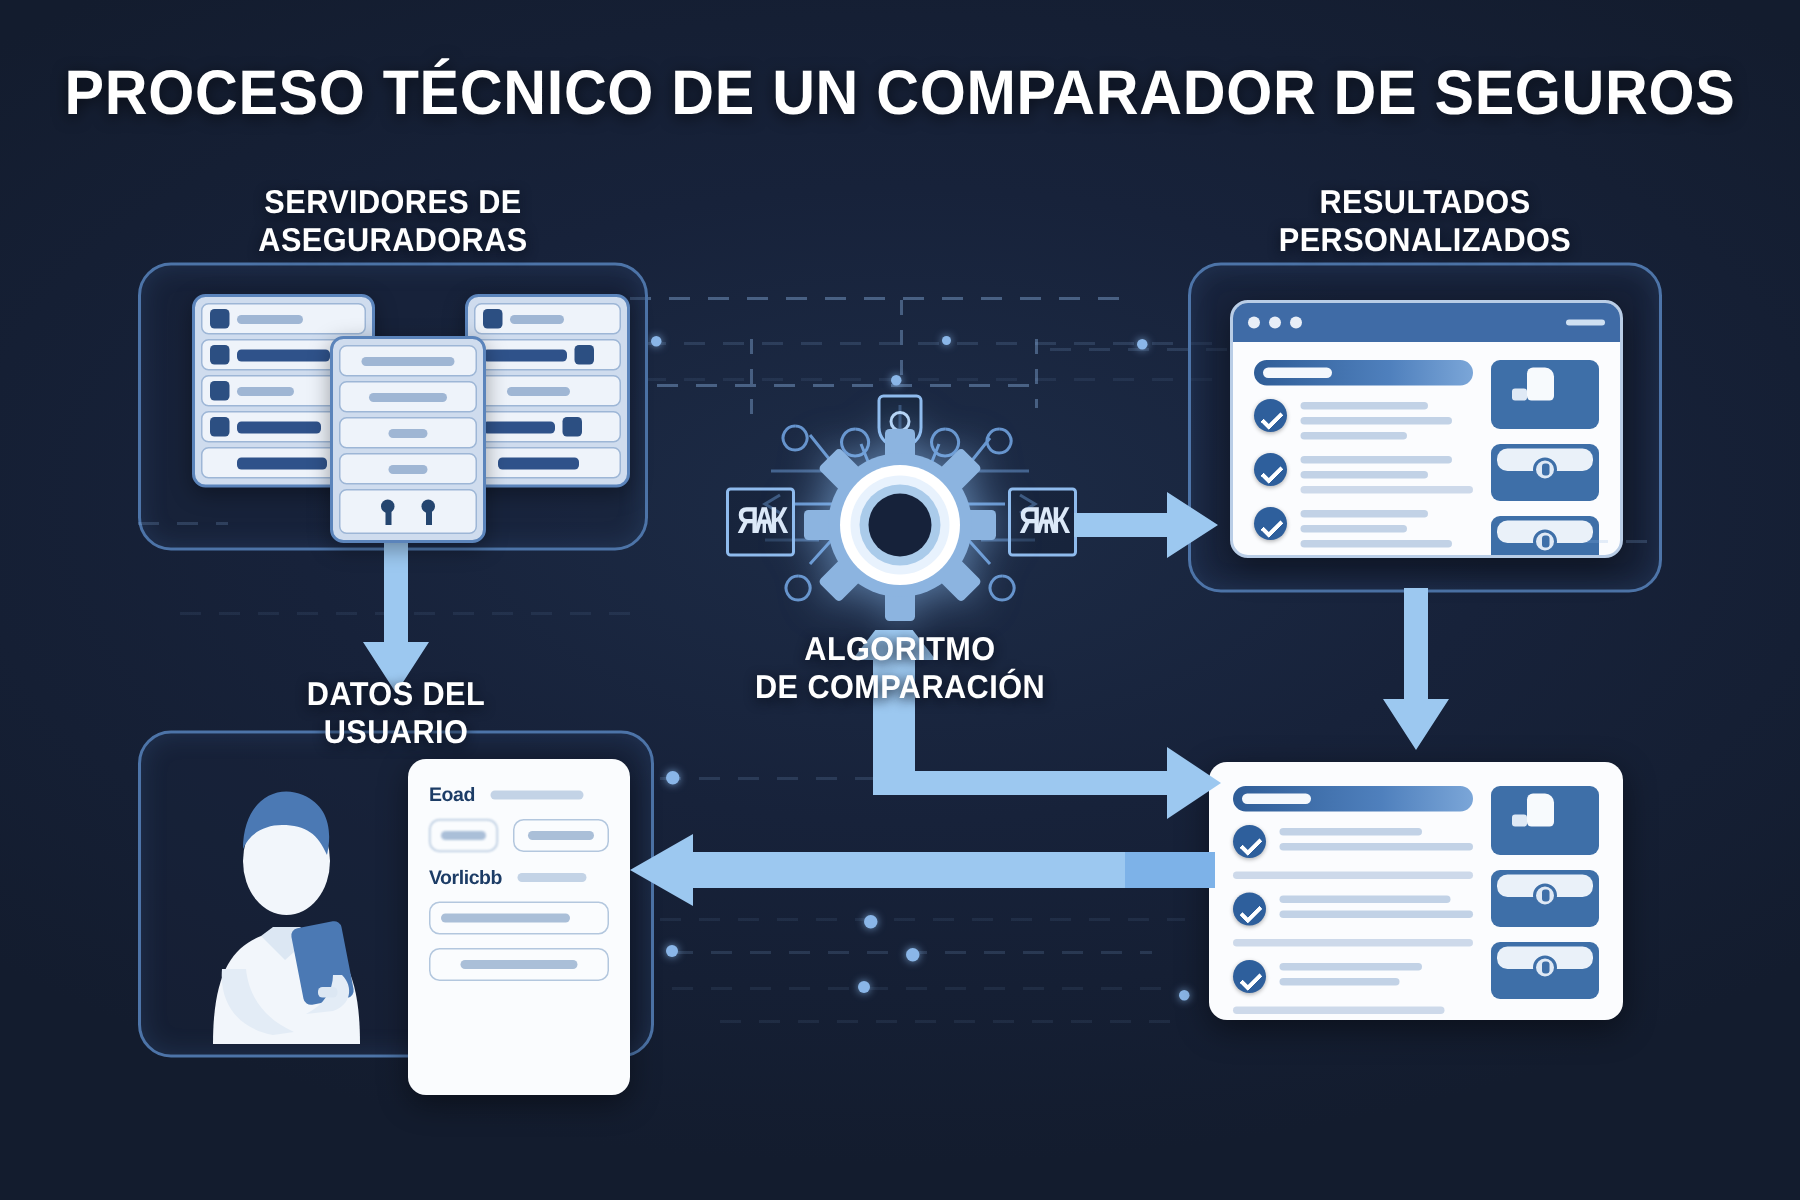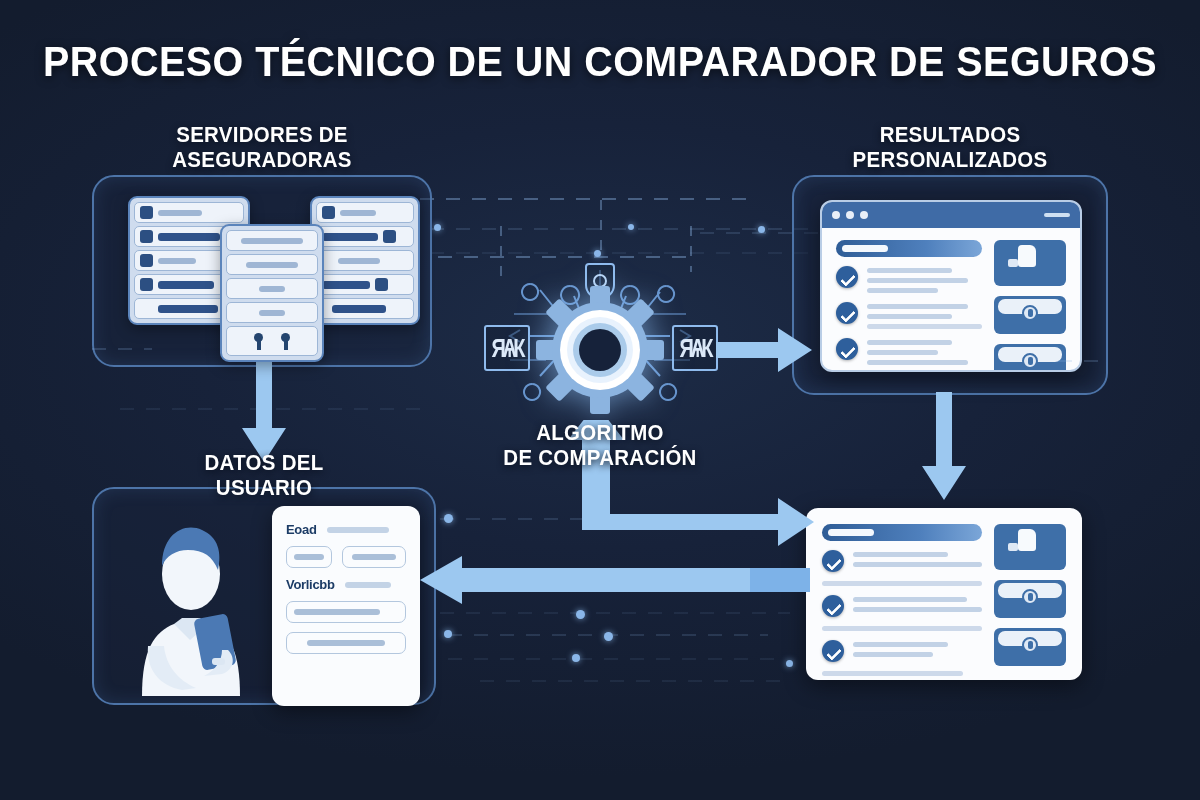--- a/index.html
+++ b/index.html
@@ -354,21 +354,21 @@
     <path d="M30 196 C30 150 42 132 62 124 L96 124 C118 132 128 152 128 196 Z" fill="#f2f6fb"></path>
     <path d="M62 124 L78 140 L96 124 L88 118 L70 118 Z" fill="#dce7f3"></path>
     <ellipse cx="79" cy="74" rx="29" ry="36" fill="#f2f6fb"></ellipse>
     <path d="M50 66 C50 34 72 22 90 30 C106 37 110 52 106 70 C100 56 92 50 76 50 C64 50 54 56 50 66 Z" fill="#4b79b4"></path>
     <rect x="86" y="116" width="34" height="52" rx="5" fill="#4b79b4" transform="rotate(-11 103 142)"></rect>
     <path d="M36 146 C34 170 48 186 70 190 L84 188 C66 180 54 166 52 146 Z" fill="#e3ecf6"></path>
     <path d="M116 150 C124 158 122 170 110 174 L92 176 C104 170 110 160 110 150 Z" fill="#e3ecf6"></path>
     <rect x="100" y="158" width="13" height="7" rx="3" fill="#dce7f3"></rect>
   </svg>
 
-  <div class="form-card" style="left:272px; top:506px; width:148px; height:200px;">
+  <div class="form-card" style="left:272px; top:506px; width:148px; height:224px;">
     <div class="fl-row">
       <span class="form-label">Eoad</span>
       <div class="bar" style="width:62px; background:#c3d3e6"></div>
     </div>
     <div class="fl-row">
       <div class="field ghost" style="width:46px">
           <div class="inner" style="width:34px"></div>
         </div>
       <div class="field" style="flex:1">
           <div class="inner" style="width:44px;margin:0 auto"></div>

